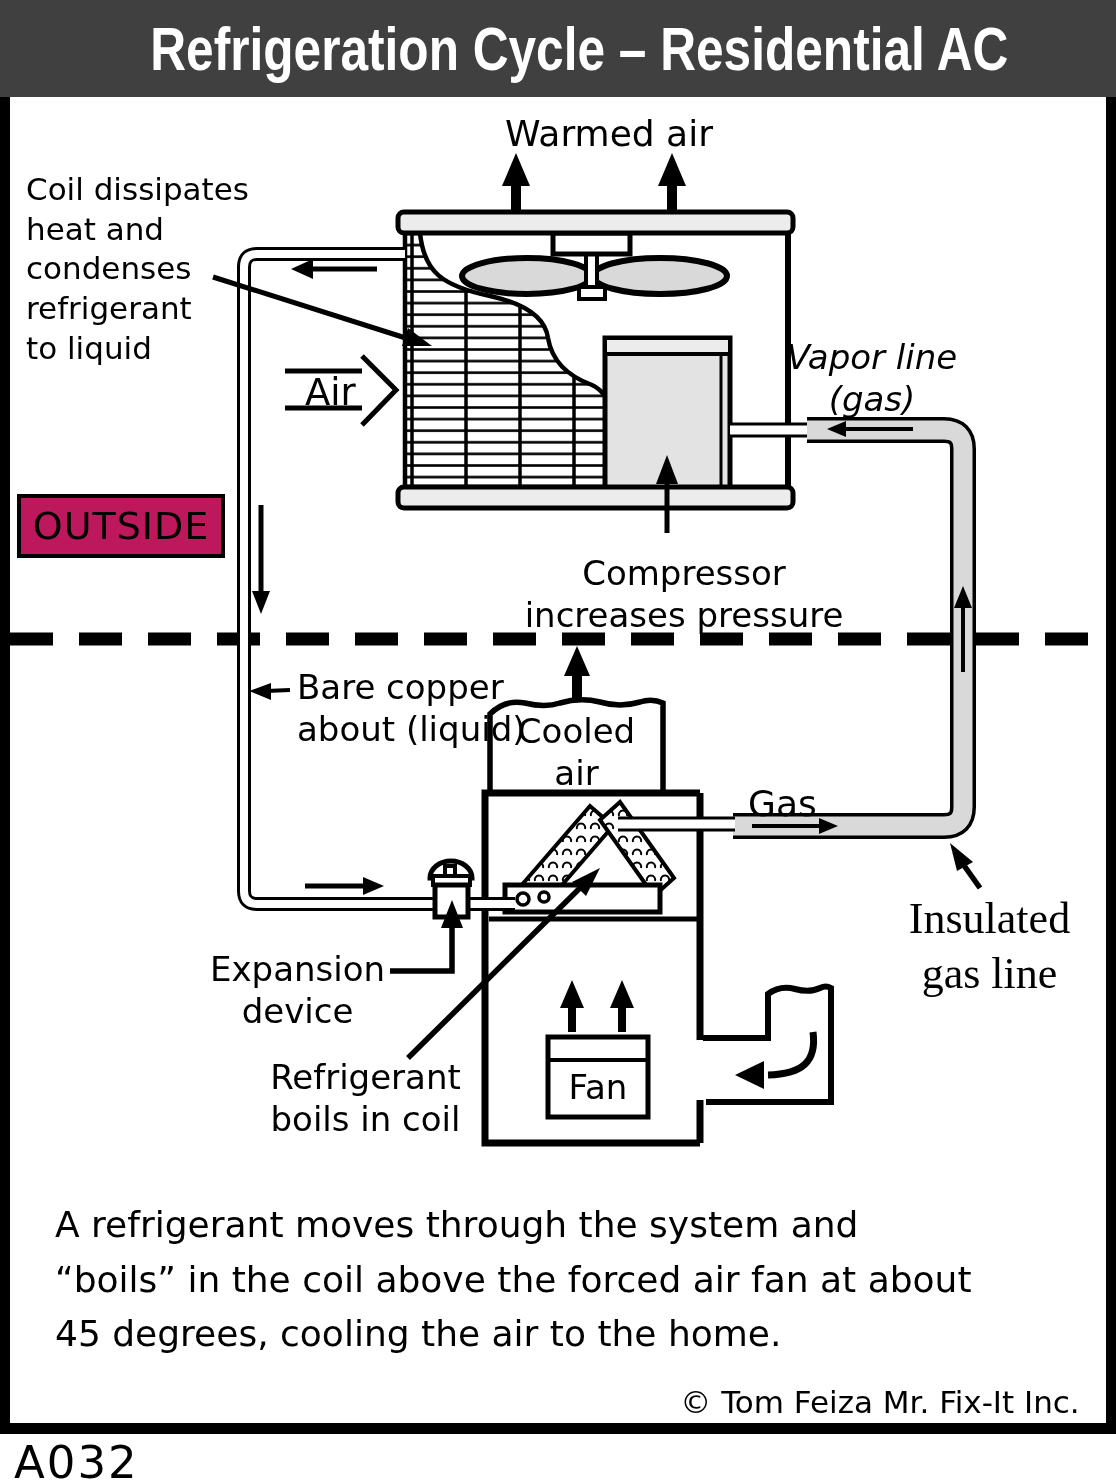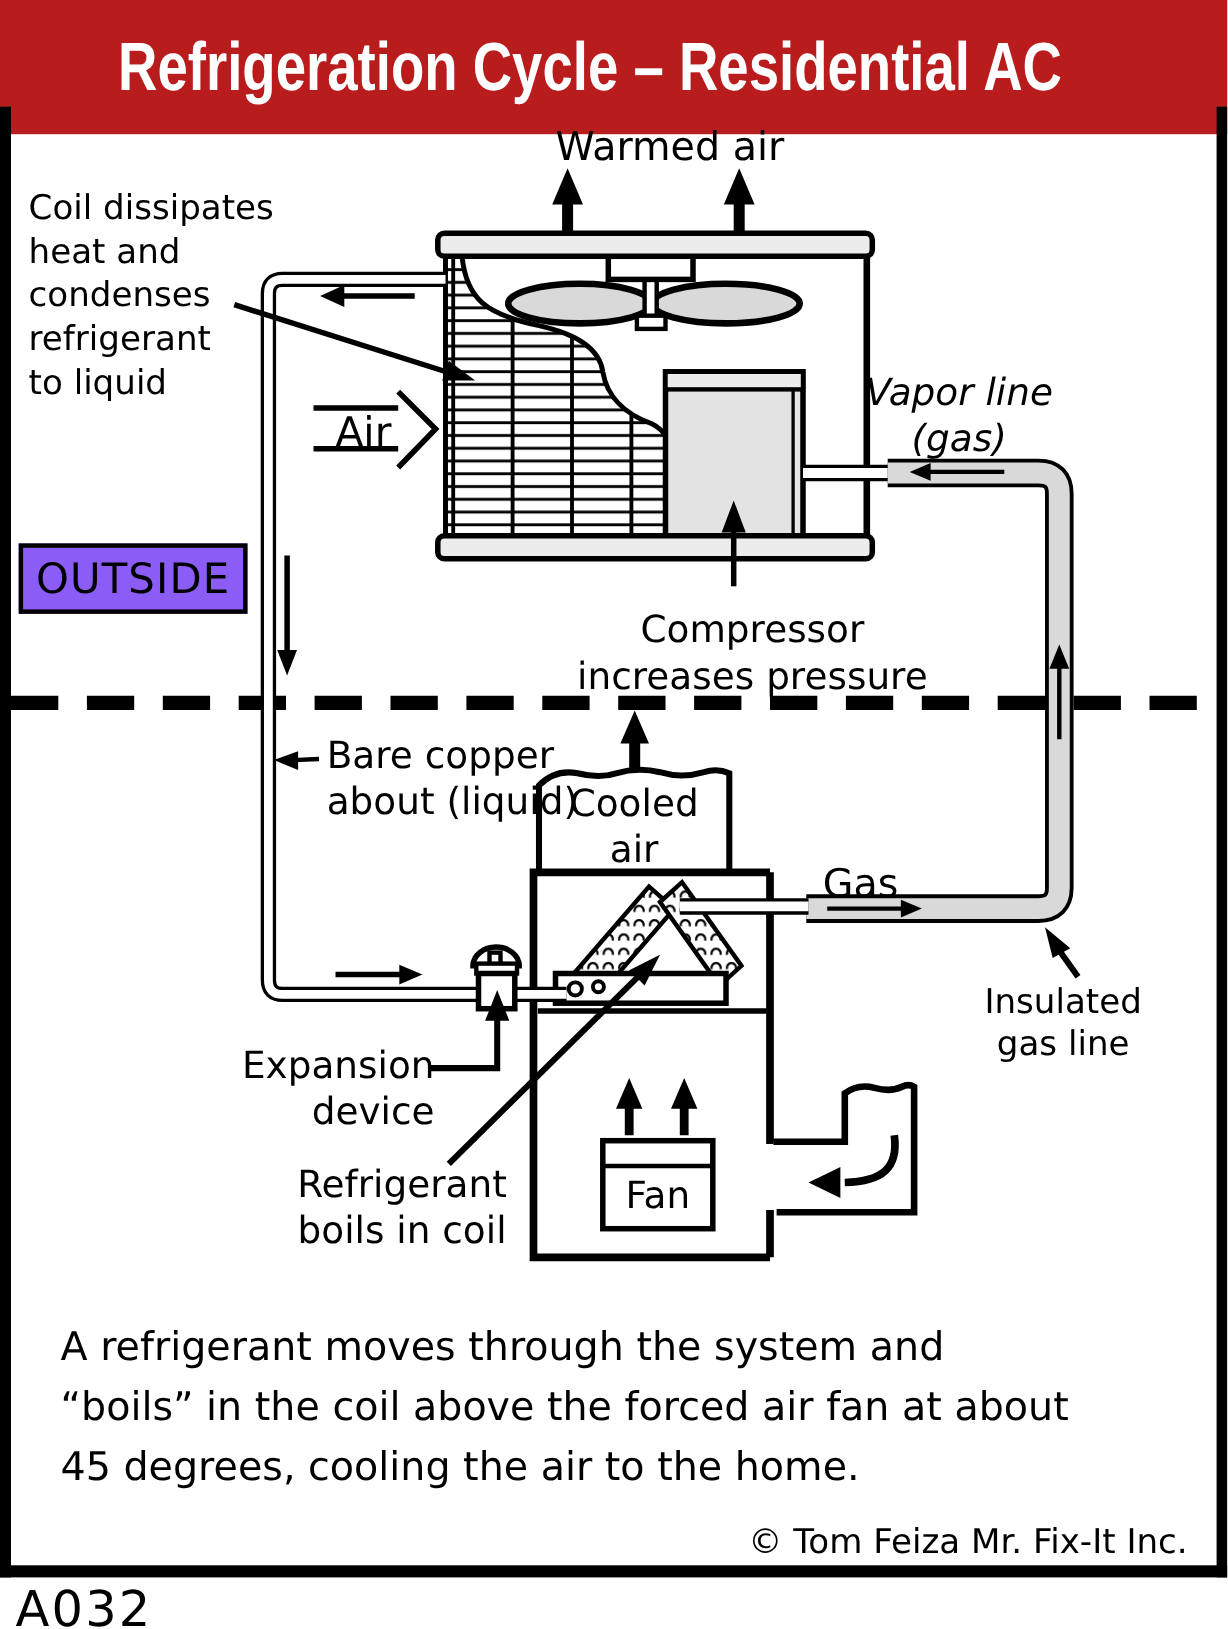--- a/index.html
+++ b/index.html
@@ -1,24 +1,24 @@
 <!DOCTYPE html>
 <html><head>
 <meta charset="utf-8">
 <style>
   html,body{margin:0;padding:0;background:#fff;}
   .page{position:relative;width:1116px;height:1481px;background:#fff;overflow:hidden;
         font-family:"DejaVu Sans",sans-serif;color:#000;}
-  .titlebar{position:absolute;left:0;top:0;width:1116px;height:122px;background:#b91c1c;
-            display:flex;align-items:center;justify-content:flex-start;}
+  .titlebar{position:absolute;left:0;top:0;width:1116px;height:97px;background:#404040;
+            display:flex;align-items:center;justify-content:flex-end;}
   .title{color:#fff;font-family:"Liberation Sans",sans-serif;font-weight:bold;
          font-size:62px;white-space:nowrap;transform:scaleX(0.8);transform-origin:center;}
   .lbl{position:absolute;font-size:34px;line-height:1.24;white-space:pre-line;}
   .center{text-align:center;}
-  .zonebox{position:absolute;border:4px solid #000;background:#8b5cf6;
+  .zonebox{position:absolute;border:4px solid #000;background:#be185d;
            display:flex;align-items:center;justify-content:center;
            font-size:38px;letter-spacing:1px;}
   .caption{position:absolute;left:55px;top:1198px;width:1030px;font-size:36px;
            line-height:1.52;white-space:pre-line;}
   .copyright{position:absolute;left:660px;top:1384px;width:440px;text-align:center;font-size:31px;}
   .docid{position:absolute;left:14px;top:1436px;font-size:45px;letter-spacing:2px;}
   svg{position:absolute;left:0;top:0;}
 </style>
 </head>
 <body>
@@ -223,24 +223,24 @@
 
   <div class="lbl" style="left:297px;top:666px;">Bare copper
 about (liquid)</div>
 
 
   <div class="lbl center" style="left:490px;top:710px;width:173px;">Cooled
 air</div>
 
   <div class="lbl" style="left:748px;top:770px;font-size:36px;margin-top:12px;">Gas</div>
 
-  <div class="lbl center" style="left:879px;top:892px;width:175px;font-size:31px;">Insulated
+  <div class="lbl center" style="left:902px;top:892px;width:175px;font-size:44px;font-family:Liberation Serif, serif;">Insulated
 gas line</div>
 
-  <div class="lbl center" style="left:200px;top:948px;width:195px;text-align:right;">Expansion
+  <div class="lbl center" style="left:200px;top:948px;width:195px;">Expansion
 device</div>
 
   <div class="lbl center" style="left:263px;top:1056px;width:205px;">Refrigerant
 boils in coil</div>
 
   <div class="lbl center" style="left:548px;top:1066px;width:100px;">Fan</div>
 
   <div class="caption">A refrigerant moves through the system and
 “boils” in the coil above the forced air fan at about
 45 degrees, cooling the air to the home.</div>

